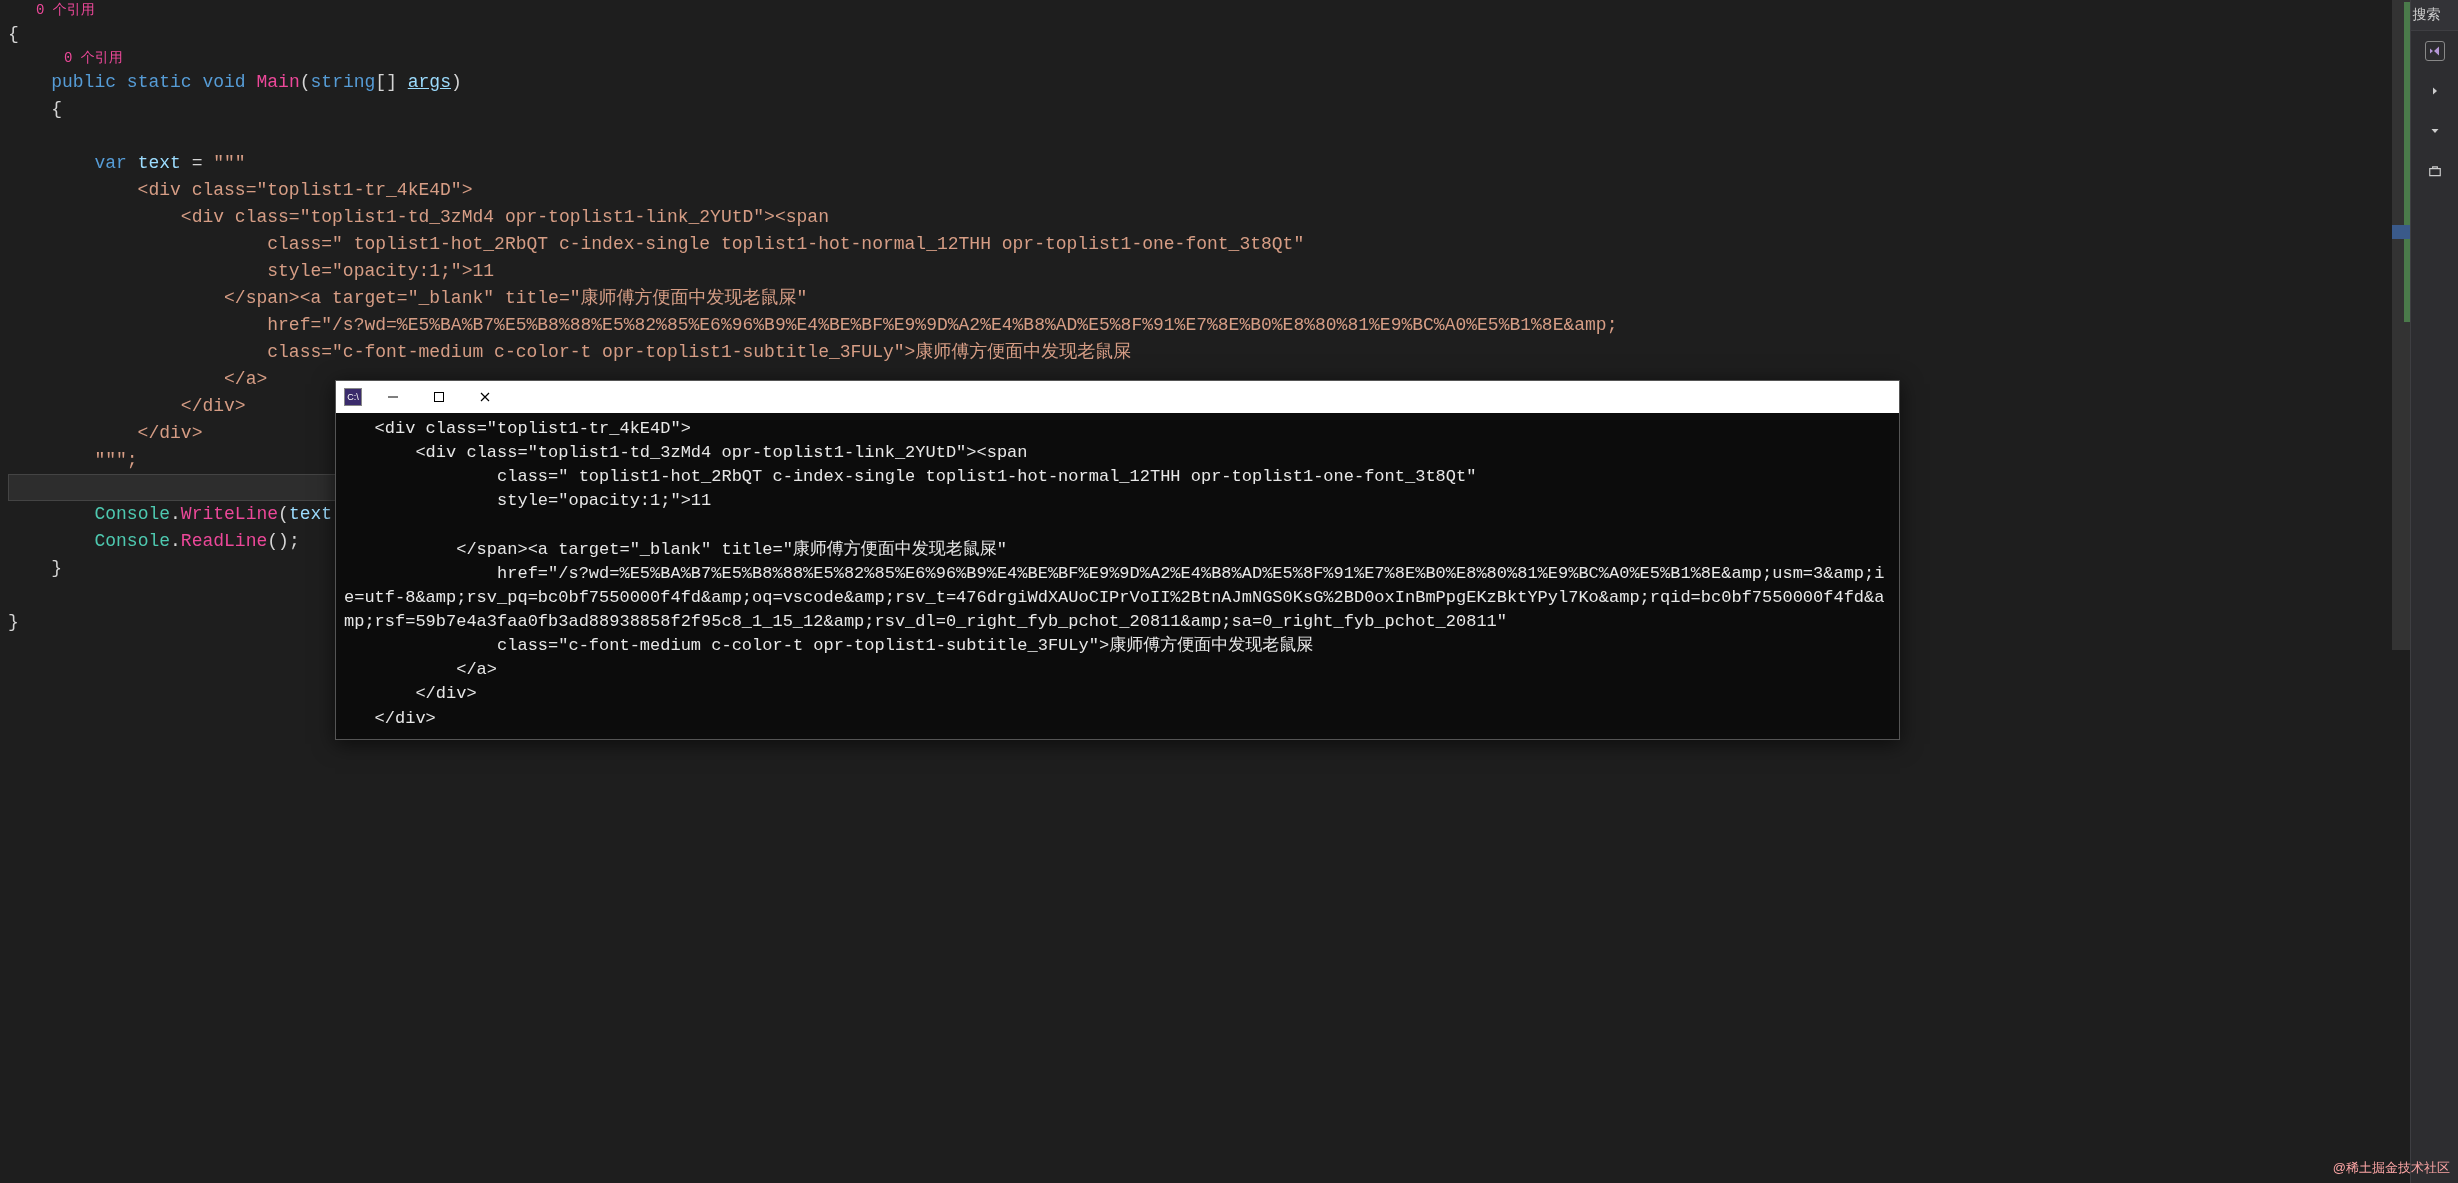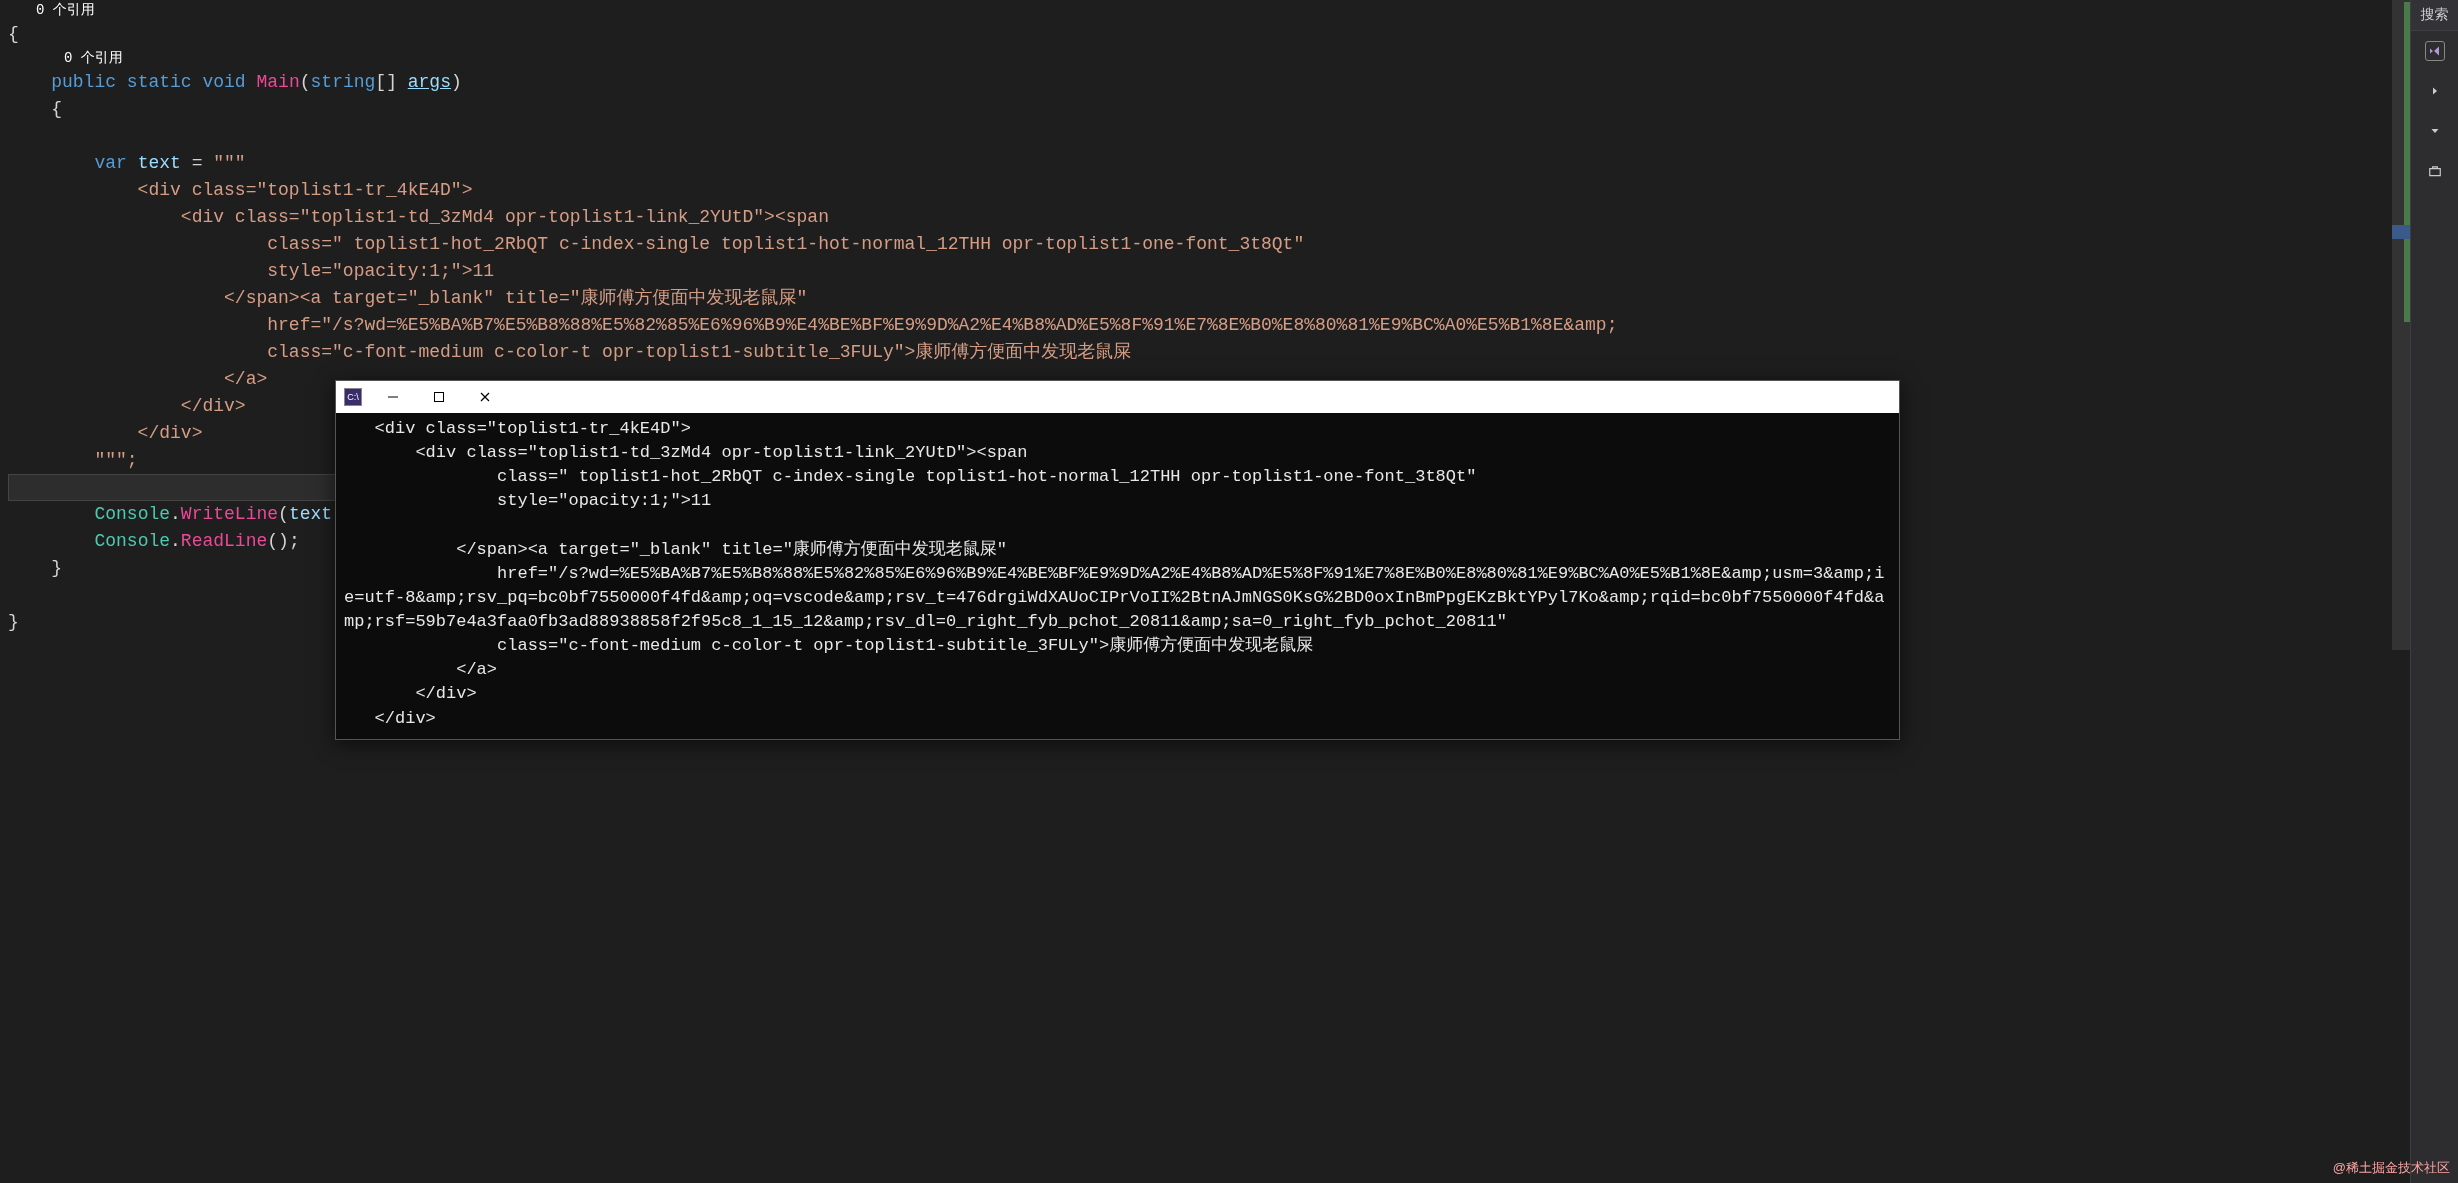--- a/index.html
+++ b/index.html
@@ -16,21 +16,21 @@
   .editor-area {
     position: absolute;
     left: 0; top: 0;
     width: 1500px;
     height: 100%;
     background: #1e1e1e;
     padding-left: 8px;
     line-height: 1.5;
   }
   .code-line { white-space: pre; }
-  .ref-hint { color: #ffffff; font-size: 14px; padding-left: 28px; }
+  .ref-hint { color: #ec4899; font-size: 14px; padding-left: 28px; }
   .ref-hint.inner { padding-left: 56px; }
   .kw-blue { color: #569cd6; }
   .kw-class { color: #4ec9b0; }
   .kw-method { color: #ec4899; }
   .kw-var { color: #9cdcfe; }
   .kw-str { color: #d69d85; }
   .kw-punc { color: #d4d4d4; }
   .minimap {
     position: absolute;
     right: 48px; top: 0;
@@ -74,21 +74,21 @@
     border-left: 1px solid #3e3e42;
     display: flex;
     flex-direction: column;
     align-items: center;
   }
   .sidepanel-search {
     width: 48px;
     color: #ccc;
     font-size: 14px;
     padding: 6px 2px;
-    text-align: center;
+    text-align: left;
     background: #333337;
     border-bottom: 1px solid #3e3e42;
   }
   .sidepanel-icon {
     width: 20px; height: 20px;
     margin: 10px 0;
     display: flex;
     align-items: center; justify-content: center;
     color: #ccc;
   }

